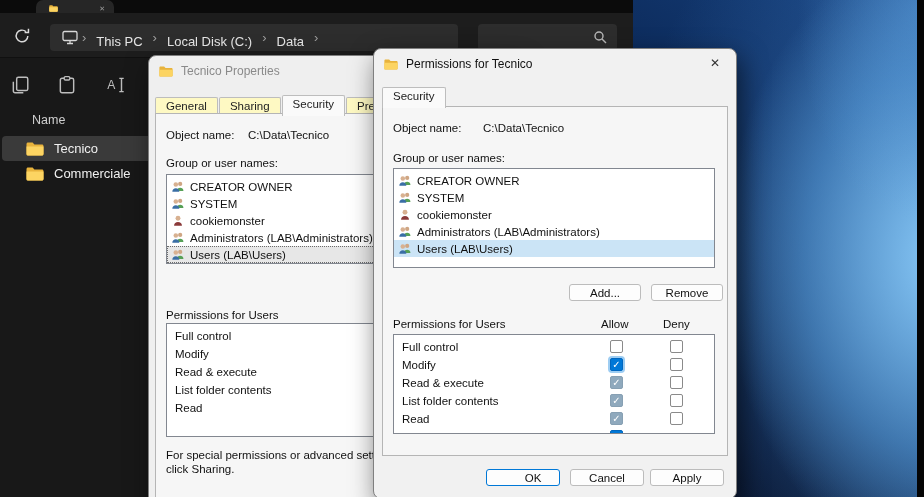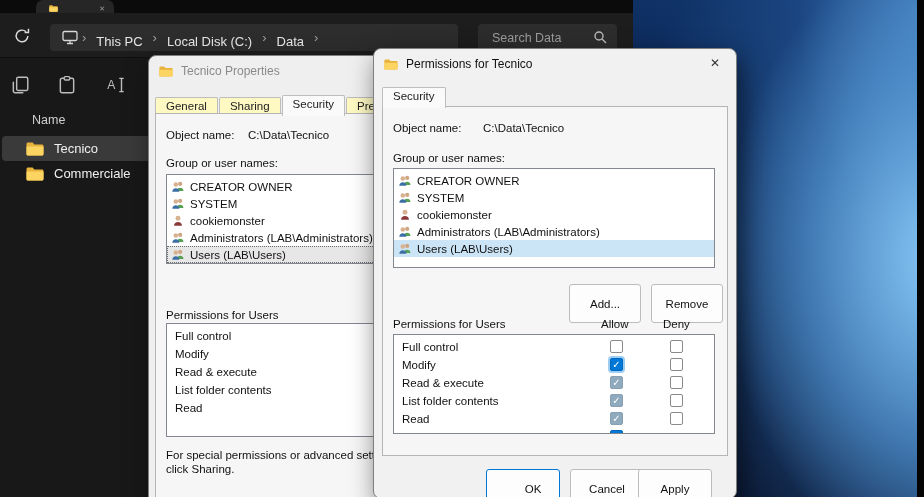--- a/index.html
+++ b/index.html
@@ -50,21 +50,21 @@
   .tab1{box-sizing:border-box;height:18px;padding:2px 10px;border:1px solid #bdbdbd;border-bottom:none;
         background:#fef9c3;font-size:11.5px;color:#222;margin-right:1px;border-radius:2px 2px 0 0;}
   .tab1.active{height:21px;background:#fafafa;position:relative;z-index:3;margin-bottom:-1px;}
   .panel{position:absolute;background:#f6f6f6;border:1px solid #b5b5b5;box-sizing:border-box;z-index:2;}
   .lbl{position:absolute;font-size:11.5px;color:#111;white-space:nowrap;}
   .listbox{position:absolute;background:#fff;border:1px solid #828790;box-sizing:border-box;overflow:hidden;padding-top:3px;}
   .glist-row{height:17px;display:flex;align-items:center;gap:5px;padding-left:4px;font-size:11.5px;white-space:nowrap;}
   .glist-row.sel2{background:#cbe4f6;}
   .glist-row.sel1{background:#e7e7e7;outline:1px dotted #6b6b6b;outline-offset:-1px;}
   .plist-row{position:relative;height:18px;display:flex;align-items:center;padding-left:8px;font-size:11.5px;white-space:nowrap;}
-  .btn{position:absolute;box-sizing:border-box;height:39px;background:#fdfdfd;border:1px solid #bcbcbc;border-radius:3px;
+  .btn{position:absolute;box-sizing:border-box;height:17px;background:#fdfdfd;border:1px solid #bcbcbc;border-radius:3px;
        font-size:11.5px;color:#111;display:flex;align-items:center;justify-content:center;}
   .btn.default{border:1px solid #0078d7;padding-left:20px;}
   .cb{position:absolute;box-sizing:border-box;width:13px;height:13px;border:1px solid #8a8a8a;background:#fff;
       border-radius:2px;display:flex;align-items:center;justify-content:center;font-size:10px;line-height:1;color:#fff;}
   .cb::after{content:"✓";visibility:hidden;}
   .cb-checked,.cb-checked-focus{background:#0078d7;border-color:#0067c0;}
   .cb-checked::after,.cb-checked-focus::after,.cb-inherited::after{visibility:visible;}
   .cb-checked-focus{box-shadow:0 0 0 2px #9ecdf2;}
   .cb-inherited{background:#8fa9bd;border-color:#87a0b3;}
   .cbA{left:216px;top:2px;} .cbD{left:276px;top:2px;}
@@ -105,21 +105,20 @@
         </span>
         <span class="bc-sep">›</span>
         <span class="bc-item">This PC</span>
         <span class="bc-sep">›</span>
         <span class="bc-item">Local Disk (C:)</span>
         <span class="bc-sep">›</span>
         <span class="bc-item">Data</span>
         <span class="bc-sep">›</span>
       </div>
       <div class="searchbox">
-        <input placeholder="Search Data" style="">
         <span class="search-glyph">
           <svg width="14" height="14" viewBox="0 0 14 14">
               <circle cx="6" cy="6" r="4" fill="none" stroke="#b9b9b9" stroke-width="1.4"></circle>
               <path d="M9 9l4 4" stroke="#b9b9b9" stroke-width="1.4"></path>
             </svg>
         </span>
       </div>
     </div>
 
     <span class="cmd-icon" style="left:10px;">
@@ -356,15 +355,15 @@
           <span class="cb cbD cb-unchecked"></span>
         </div>
         <div class="plist-row">
           <span class="cb cbA cb-checked"></span>
         </div>
       </div>
     </div>
 
     <div class="btn default" style="left:112px;top:420px;width:74px;">OK</div>
     <div class="btn" style="left:196px;top:420px;width:74px;">Cancel</div>
-    <div class="btn" style="left:264px;top:420px;width:74px;">Apply</div>
+    <div class="btn" style="left:276px;top:420px;width:74px;">Apply</div>
   </div>
 </div>
 
 </body></html>

